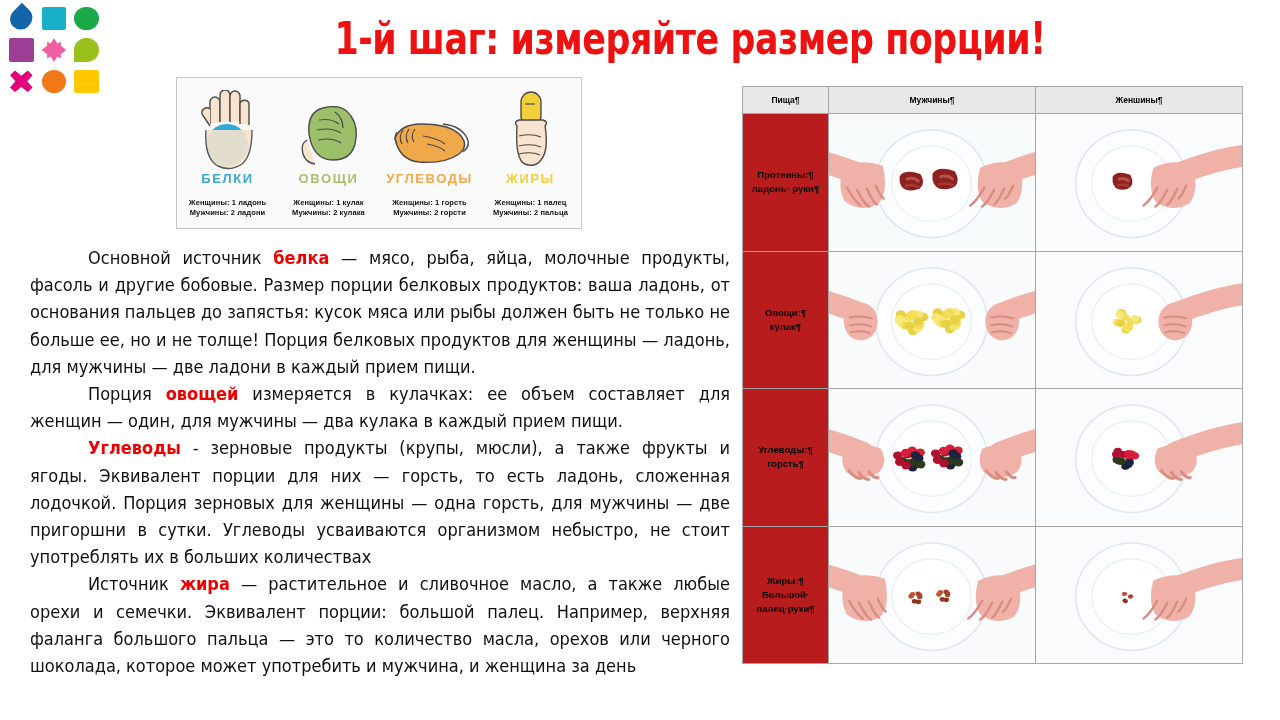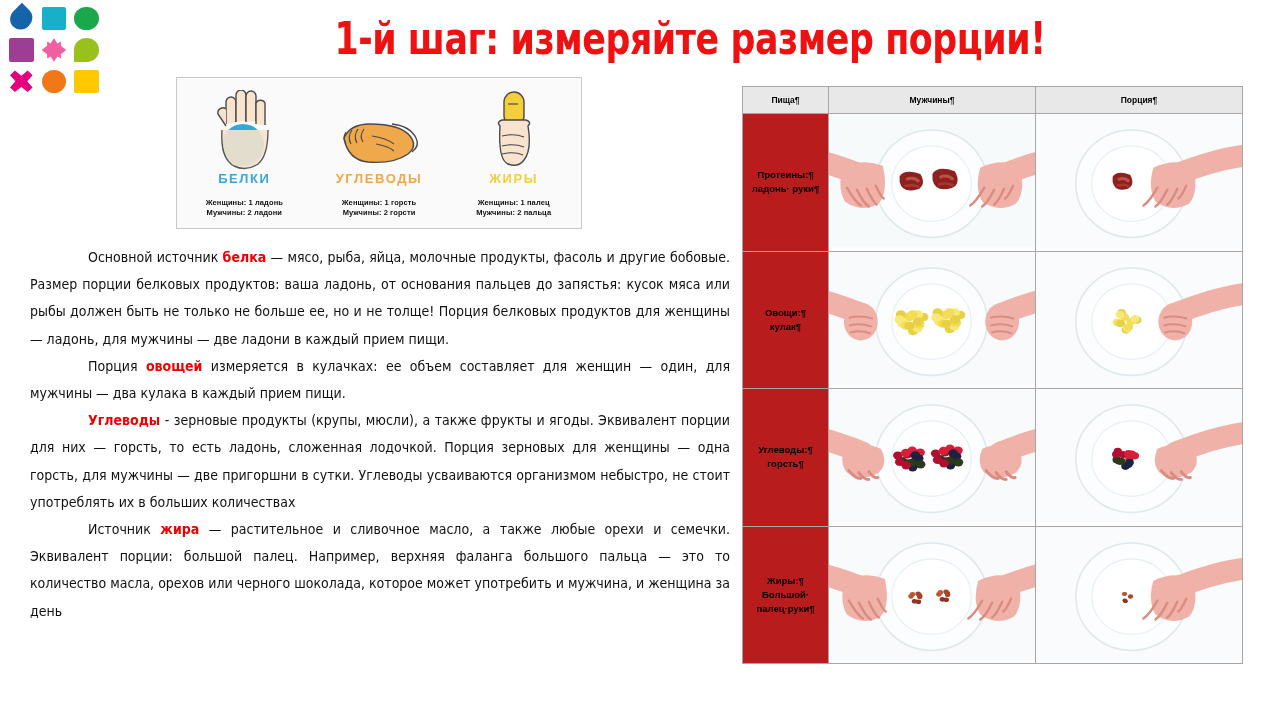--- a/index.html
+++ b/index.html
@@ -77,21 +77,21 @@
 
   
   .palm-hand { position:absolute; left:50%; top:6px; transform:translateX(-50%); }
   .hand-skin { fill:#f7e3ce; stroke:#4a4a4a; stroke-width:1.4; }
 
   
   #article {
     position: absolute; left: 30px; top: 244px;
     width: 700px;
     font-family: "DejaVu Sans Condensed", "Liberation Sans Narrow", "Liberation Sans", sans-serif;
-    font-size: 14px;
+    font-size: 18px;
     line-height: 27.2px;
     color: #111;
     text-align: justify;
   }
   #article p { margin: 0; text-indent: 58px; }
   .hl { color: #ee0000; font-weight: bold; }
 
   
   #portion-table {
     position: absolute; left: 742px; top: 86px;
@@ -177,20 +177,39 @@
         <path class="hand-skin" fill="none" d="M14 40 q-2 28 12 36 q12 6 24 -2 q10 -8 10 -34" opacity="0.9"></path>
       </svg>
     </div>
     <div class="ig-title" style="color:#3aa8d8">БЕЛКИ</div>
     <div class="ig-sub">
       <span>Женщины: 1 ладонь</span><br>
       <span>Мужчины: 2 ладони</span>
     </div>
   </div>
 
+  <div class="ig-col">
+    <div class="ig-art">
+      <svg class="palm-hand" width="72" height="84" viewBox="0 0 72 84">
+        <path d="M16 44 q-2 -22 14 -26 q20 -5 28 8 q8 12 4 28 q-4 16 -22 16 q-20 0 -24 -26z" fill="#9cc06a" stroke="#4a4a4a" stroke-width="1.4"></path>
+        <g stroke="#4a4a4a" stroke-width="1.2" fill="none">
+          <path d="M26 30 q12 -2 20 4"></path>
+          <path d="M24 40 q14 -3 24 3"></path>
+          <path d="M25 50 q14 -3 23 3"></path>
+          <path d="M42 22 q8 6 8 16"></path>
+        </g>
+        <path d="M14 50 q-7 4 -4 14 q3 9 12 10" fill="#f7e3ce" stroke="#4a4a4a" stroke-width="1.4"></path>
+      </svg>
+    </div>
+    <div class="ig-title" style="color:#a8bf6e">ОВОЩИ</div>
+    <div class="ig-sub">
+      <span>Женщины: 1 кулак</span><br>
+      <span>Мужчины: 2 кулака</span>
+    </div>
+  </div>
 
   <div class="ig-col">
     <div class="ig-art">
       <svg class="palm-hand" width="86" height="84" viewBox="0 0 86 84" style="top:18px">
         <path d="M8 36 q6 -14 26 -14 q30 0 40 12 q8 10 -2 18 q-14 10 -40 8 q-20 -2 -24 -24z" fill="#f0a94a" stroke="#4a4a4a" stroke-width="1.4"></path>
         <g stroke="#4a4a4a" stroke-width="1.2" fill="none">
           <path d="M10 30 q-4 6 0 12"></path>
           <path d="M16 28 q-5 7 -1 14"></path>
           <path d="M22 27 q-5 7 -1 14"></path>
           <path d="M28 27 q-5 7 -1 13"></path>
@@ -238,21 +257,21 @@
 <table id="portion-table">
   <colgroup>
     <col class="col-food">
       <col class="col-men">
       <col class="col-women">
   </colgroup>
   <thead>
     <tr>
       <th>Пища¶</th>
       <th>Мужчины¶</th>
-      <th>Порция¶</th>
+      <th>Женшины¶</th>
     </tr>
   </thead>
   <tbody id="table-body">
       <tr>
         <td class="rowlabel">Протеины:¶ ладонь· руки¶</td>
         <td class="photo-cell">
           <svg viewBox="0 0 207 134" preserveAspectRatio="none" class="photo">
             <rect width="207" height="134" fill="#f7fafb"></rect>
             <ellipse cx="103" cy="70" rx="56" ry="54" fill="#fbfdfe" stroke="#dfe8ec" stroke-width="1.5"></ellipse>
           <ellipse cx="103" cy="70" rx="40" ry="38" fill="#ffffff" stroke="#e8eff2" stroke-width="1.2"></ellipse>

